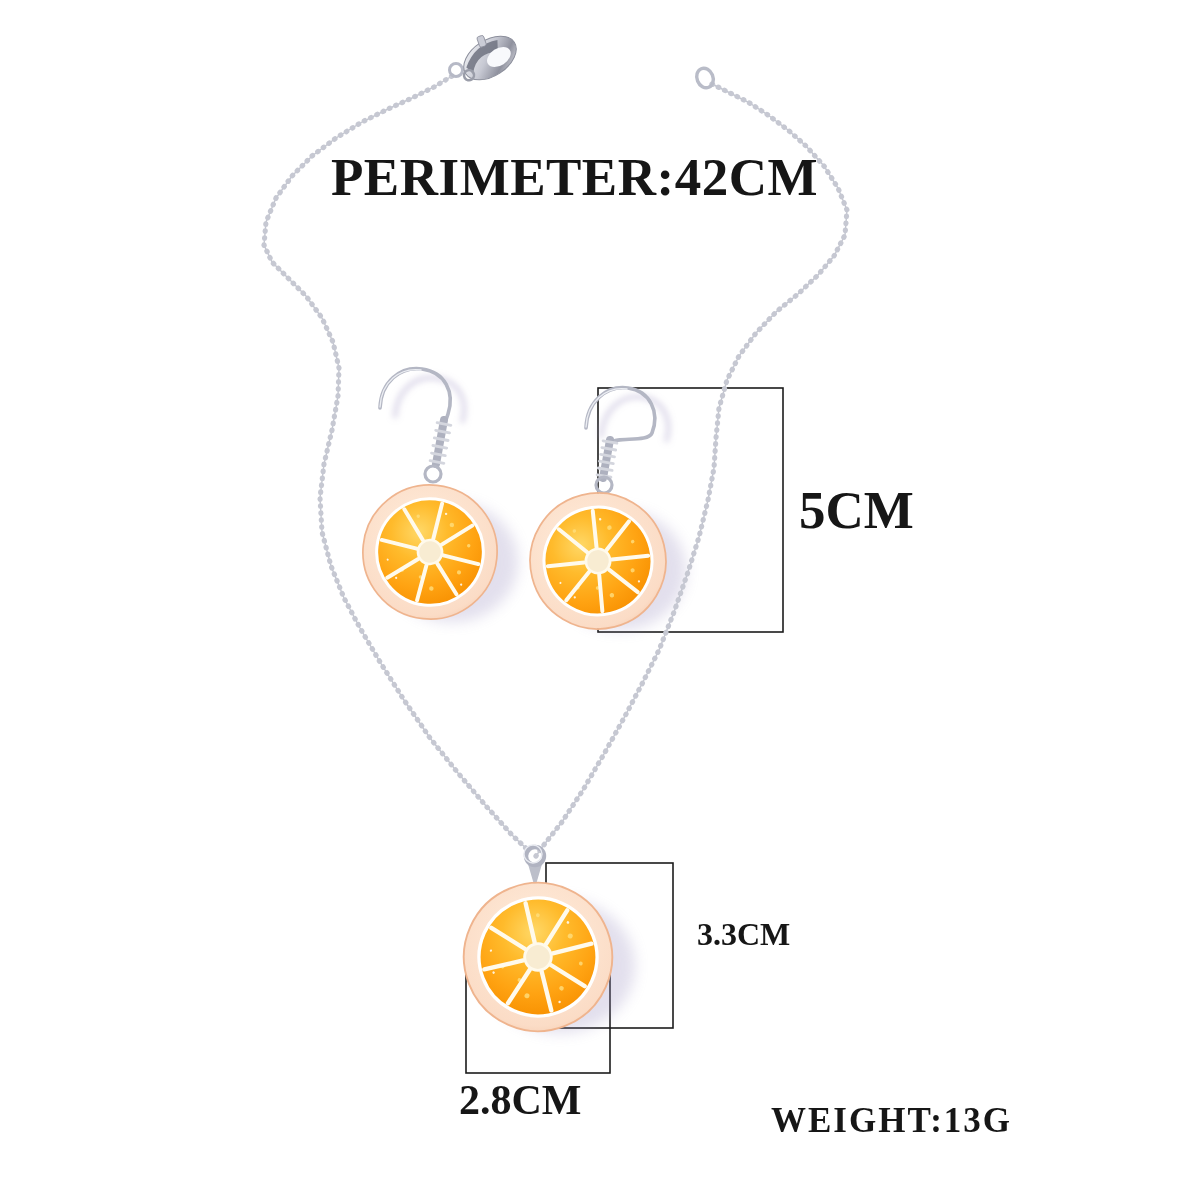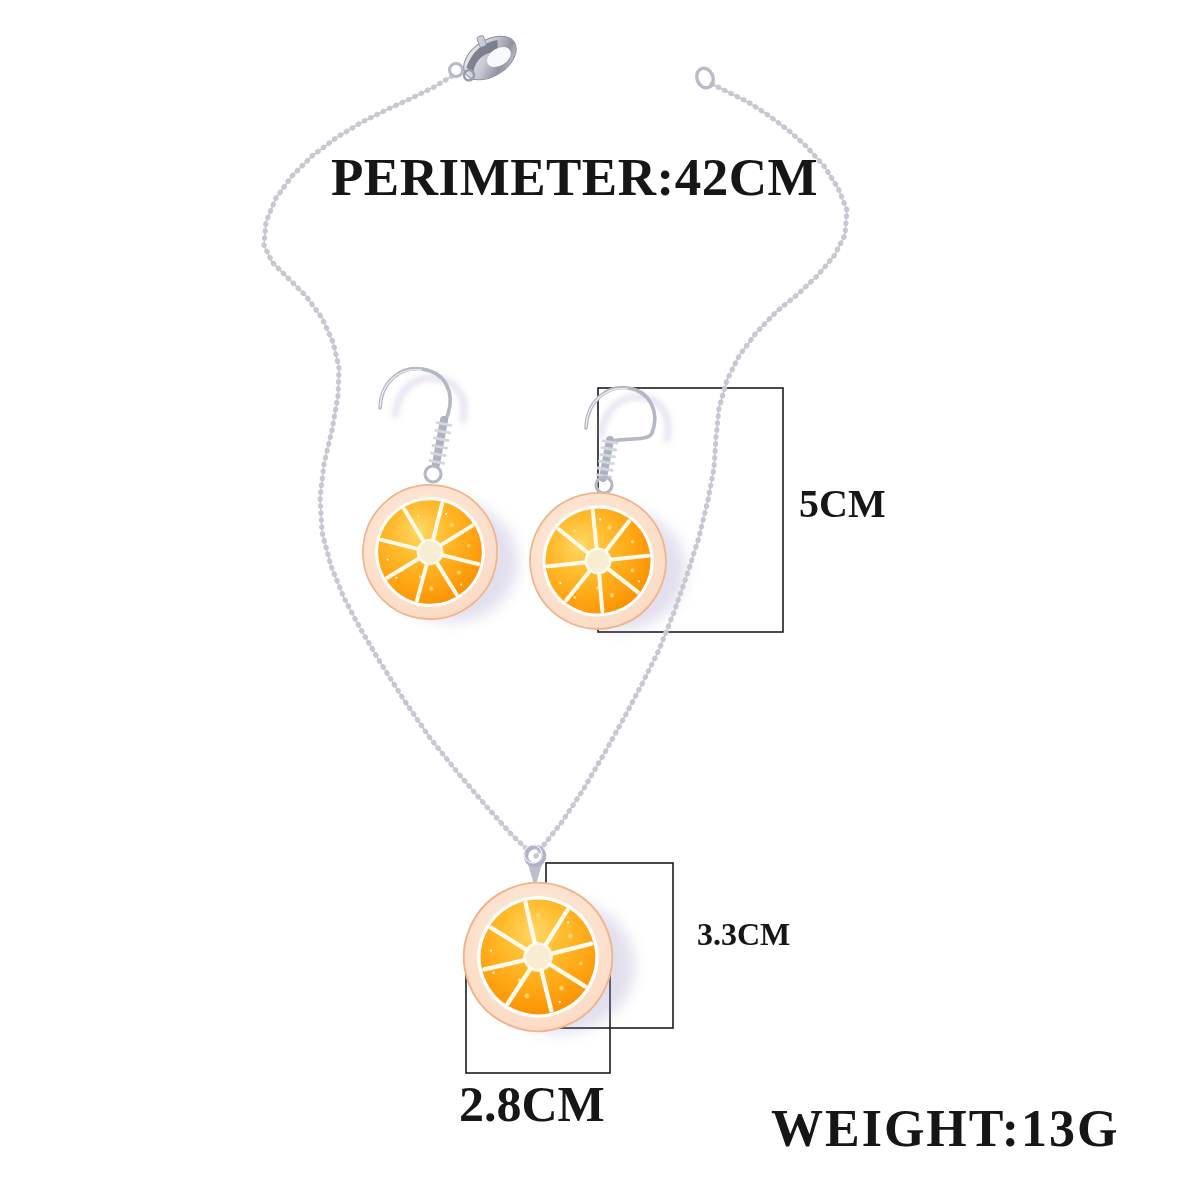--- a/index.html
+++ b/index.html
@@ -1,24 +1,24 @@
 <!DOCTYPE html>
 <html><head>
 <meta charset="utf-8">
 <style>
   html,body{margin:0;padding:0;background:#fff;}
   #stage{position:relative;width:1200px;height:1164px;background:#ffffff;overflow:hidden;
          font-family:"Liberation Serif","DejaVu Serif",serif;}
   #scene{position:absolute;left:0;top:0;}
   .label{position:absolute;font-weight:700;color:#161616;white-space:nowrap;line-height:1;}
   #label-perimeter{left:331px;top:151px;font-size:53px;letter-spacing:.5px;}
-  #label-earring-length{left:799px;top:484px;font-size:40px;}
+  #label-earring-length{left:799px;top:484px;font-size:53px;}
   #label-pendant-diameter{left:697px;top:918px;font-size:32px;}
-  #label-pendant-width{left:459px;top:1079px;font-size:50px;}
-  #label-weight{left:771px;top:1103px;font-size:52px;letter-spacing:2px;}
+  #label-pendant-width{left:459px;top:1079px;font-size:42px;}
+  #label-weight{left:771px;top:1103px;font-size:35px;letter-spacing:2px;}
 </style>
 </head>
 <body>
 
 <div id="stage">
 
   <svg id="scene" width="1200" height="1200" viewBox="0 0 1200 1200" xmlns="http://www.w3.org/2000/svg" xmlns:xlink="http://www.w3.org/1999/xlink">
     <defs>
       <radialGradient id="fleshGrad" cx="38%" cy="32%" r="75%">
         <stop offset="0" stop-color="#ffd867"></stop>

